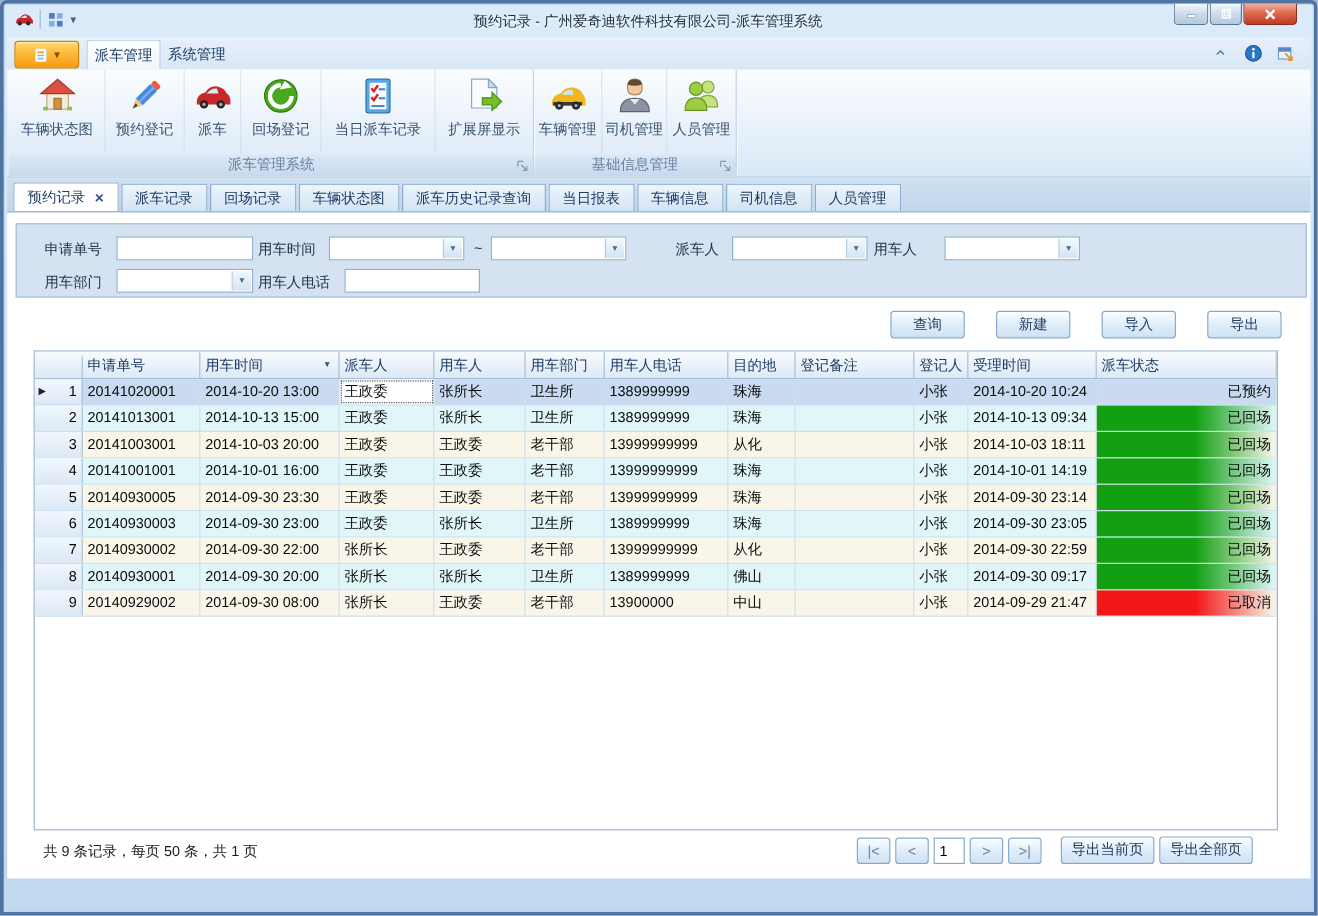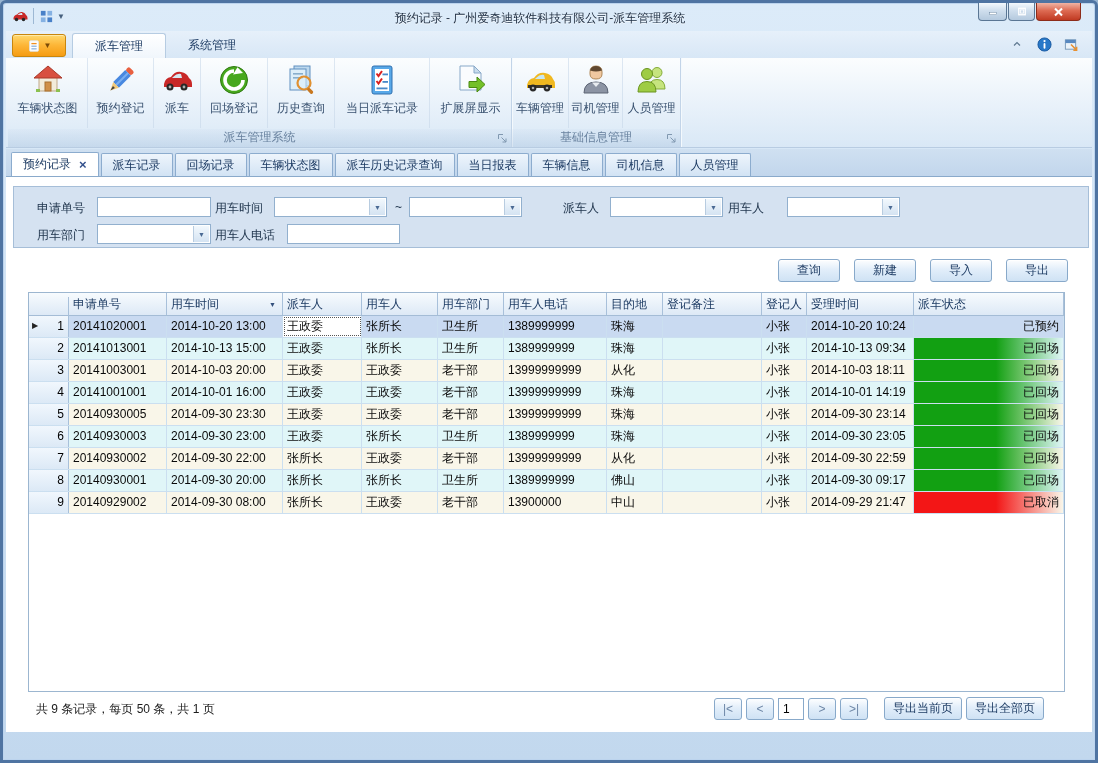--- a/index.html
+++ b/index.html
@@ -20,21 +20,21 @@
   .wbtn svg{display:block;}
   .wbtn.min{width:29px;}
   .wbtn.max{width:27px;}
   .wbtn.close{width:45px;background:linear-gradient(#f0b4a4,#dd6a52 45%,#c03a22);border-color:#8c2c1a;}
   
   .tabrow{position:absolute;left:3px;right:3px;top:28px;height:27px;background:linear-gradient(#e6f0fa,#d8e7f6);}
   .appbtn{position:absolute;left:6px;top:3px;width:52px;height:21px;border:1px solid #c8860e;border-radius:3px;
     background:linear-gradient(#ffd96e,#fdb637 48%,#f59c13);display:flex;align-items:center;justify-content:center;gap:3px;box-shadow:inset 0 1px 0 #ffe9a8;}
   .appbtn .dd{font-size:8px;color:#7a4a06;}
   .rtabs{position:absolute;left:66px;top:2px;height:25px;display:flex;}
-  .rtab{padding:0 22px;line-height:24px;color:#1e3c64;cursor:default;}
+  .rtab{padding:0 6px;line-height:24px;color:#1e3c64;cursor:default;}
   .rtab.active{background:linear-gradient(#ffffff,#f0f6fc);border:1px solid #b6cce2;border-bottom:none;border-radius:3px 3px 0 0;}
   .ribrighticons{position:absolute;right:12px;top:5px;display:flex;gap:9px;align-items:center;}
   .ribrighticons .ric{width:18px;height:16px;display:flex;align-items:center;justify-content:center;}
   
   .ribbon{position:absolute;left:3px;right:3px;top:55px;height:90px;background:linear-gradient(#fbfdfe,#e8f1fa 55%,#d9e8f6);
     border-bottom:1px solid #b8cce2;display:flex;align-items:stretch;padding-left:2px;box-sizing:border-box;}
   .rgroup{position:relative;height:100%;border-right:1px solid #c2d4e8;box-shadow:1px 0 0 #f4f9fd;}
   .rbtns{display:flex;height:70px;align-items:stretch;}
   .rbtn{display:flex;flex-direction:column;align-items:center;padding-top:4px;box-sizing:border-box;cursor:default;border-right:1px solid rgba(196,214,232,.55);}
   .rbtn:last-child{border-right:none;}
@@ -54,21 +54,21 @@
   
   .content{position:absolute;left:3px;right:3px;top:173px;bottom:28px;background:#ffffff;border-top:1px solid #8aaacb;box-sizing:border-box;}
   .filterbox{position:absolute;left:7px;top:9px;width:1076px;height:62px;background:#d5e2f1;border:1px solid #a6bed8;box-sizing:border-box;}
   .frow{position:absolute;left:0;right:0;height:22px;}
   .flabel{position:absolute;top:3px;color:#21364e;white-space:nowrap;}
   .ftext{position:absolute;top:0;height:20px;box-sizing:border-box;border:1px solid #92b0cе;border:1px solid #92b0ce;background:#fff;font:inherit;padding:0 3px;}
   .fcombo{position:absolute;top:0;height:20px;box-sizing:border-box;border:1px solid #92b0ce;background:#fff;}
   .fcombo .arrowbtn{position:absolute;right:1px;top:1px;bottom:1px;width:15px;background:linear-gradient(#f2f8fd,#d4e3f2);
     border-left:1px solid #b8cce0;display:flex;align-items:center;justify-content:center;font-size:7px;color:#4a6a94;}
   .btn{height:23px;box-sizing:border-box;border:1px solid #88a9ca;border-radius:3px;color:#1e3c64;
-    background:linear-gradient(#fdfeff,#e2eefa 45%,#cfe2f4);display:flex;align-items:center;justify-content:center;box-shadow:inset 0 1px 0 #fff;}
+    background:linear-gradient(#fdfeff,#e2eefa 45%,#cfe2f4);display:flex;align-items:center;justify-content:center;box-shadow:inset 0 1px 0 #fff;margin-left:12px;}
   .actions{position:absolute;top:82px;right:24px;display:flex;gap:14px;}
   .actions .btn{width:62px;}
   
   .grid{position:absolute;left:22px;top:115px;width:1037px;height:400px;box-sizing:border-box;border:1px solid #9cb6d0;background:#fff;overflow:hidden;}
   .ghead{height:22px;white-space:nowrap;background:linear-gradient(#f7fbfe,#dde9f6);border-bottom:1px solid #a4bcd6;}
   .hcell{display:inline-flex;align-items:center;height:22px;box-sizing:border-box;border-right:1px solid #a8c0da;color:#1e3c64;padding:0 4px;overflow:hidden;}
   .hcell .sort{margin-left:auto;font-size:7px;color:#34507c;padding-right:2px;}
   .grow{height:21px;white-space:nowrap;border-bottom:1px solid #cbdff0;}
   .grow.odd{background:#f9f6e9;}
   .grow.even{background:#e0f6f8;}
@@ -223,33 +223,20 @@
           <div class="rbtn" style="width: 67px;">
             <div class="ricon">
               <svg viewBox="0 0 32 32">
                 <circle cx="16" cy="16" r="13.5" fill="#48a81e"></circle>
                 <circle cx="16" cy="16" r="13.5" fill="none" stroke="#2f7a10" stroke-width="1"></circle>
                 <path d="M16 7 a9 9 0 1 0 9 9" fill="none" stroke="#fff" stroke-width="3.6"></path>
                 <polygon points="19.5,3.2 25,9 15,10.5" fill="#fff"></polygon>
               </svg>
             </div>
             <div class="rlabel">回场登记</div>
-          </div>
-          <div class="rbtn" style="width: 67px;">
-            <div class="ricon">
-              <svg viewBox="0 0 32 32">
-                <rect x="9" y="2" width="16" height="20" fill="#bcd8ee" stroke="#6090c0"></rect>
-                <rect x="5" y="5" width="16" height="21" fill="#ddeef9" stroke="#6090c0"></rect>
-                <rect x="8" y="9" width="10" height="1.6" fill="#88aecc"></rect>
-                <rect x="8" y="13" width="10" height="1.6" fill="#88aecc"></rect>
-                <circle cx="19" cy="19" r="6.5" fill="rgba(220,240,252,.55)" stroke="#e09030" stroke-width="2.2"></circle>
-                <rect x="24" y="23.2" width="7" height="3.4" rx="1.5" transform="rotate(45 24 23)" fill="#c87820"></rect>
-              </svg>
-            </div>
-            <div class="rlabel">历史查询</div>
           </div>
           <div class="rbtn" style="width: 95px;">
             <div class="ricon">
               <svg viewBox="0 0 32 32">
                 <rect x="6" y="2" width="20" height="28" rx="2" fill="#58a8e8" stroke="#3070b0"></rect>
                 <rect x="9" y="5" width="14" height="22" fill="#fff"></rect>
                 <path d="M10.5 9.5 l2 2.5 l3.5 -5" stroke="#d82020" stroke-width="2" fill="none"></path>
                 <rect x="16.5" y="9.5" width="5.5" height="1.8" fill="#4888c8"></rect>
                 <path d="M10.5 17 l2 2.5 l3.5 -5" stroke="#d82020" stroke-width="2" fill="none"></path>
                 <rect x="16.5" y="17" width="5.5" height="1.8" fill="#4888c8"></rect>

